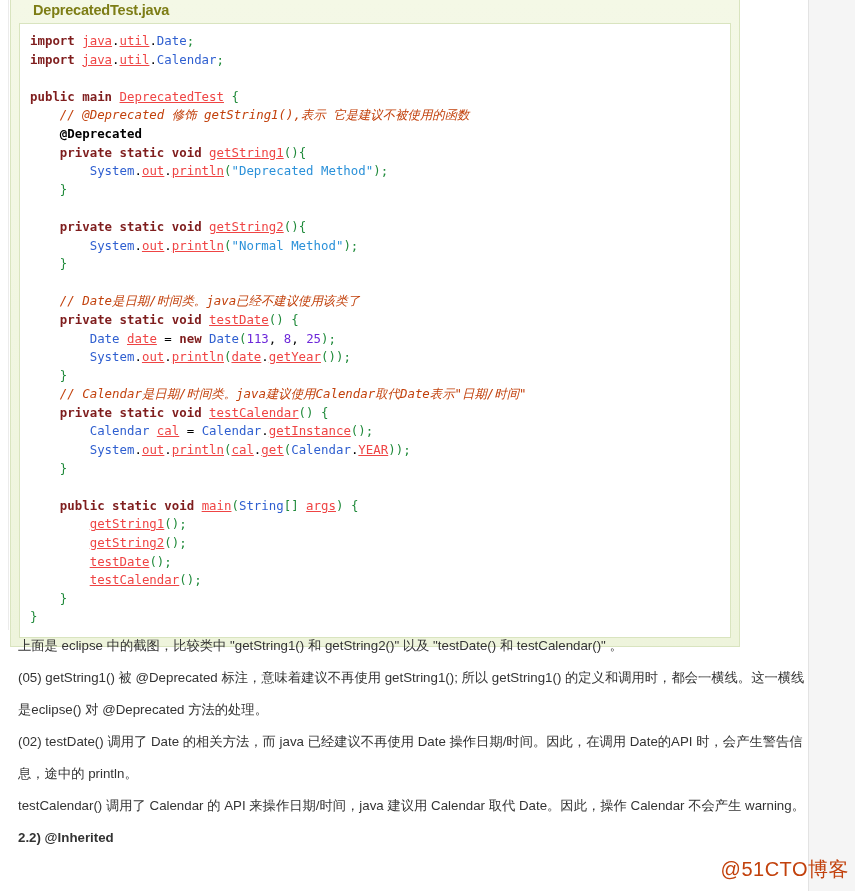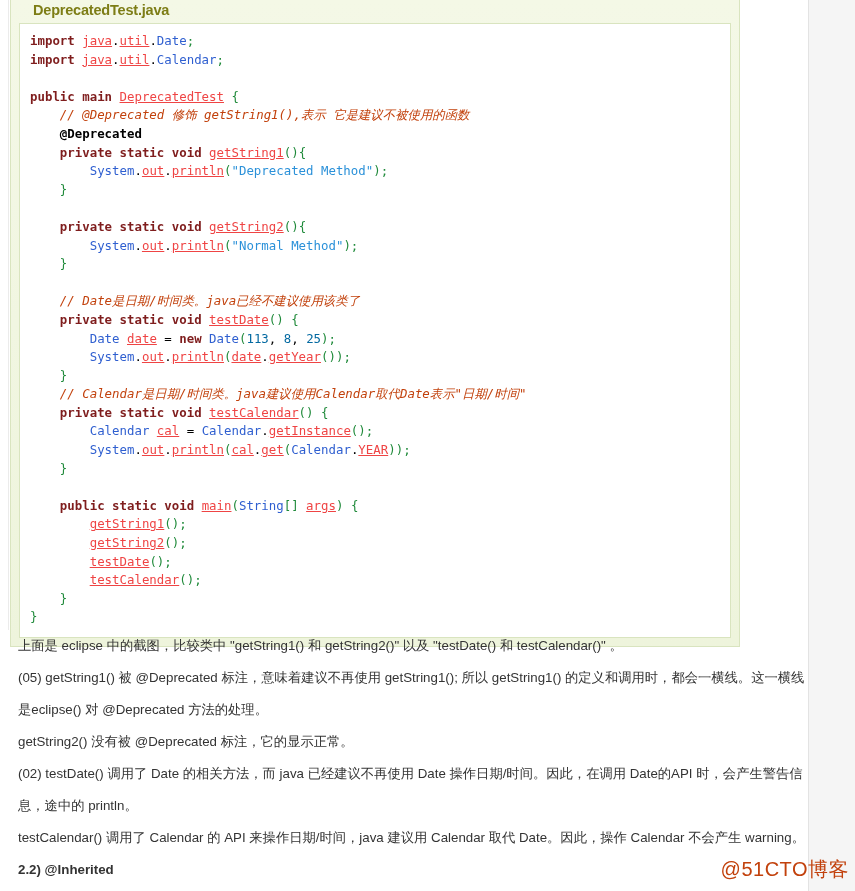--- a/index.html
+++ b/index.html
@@ -64,21 +64,21 @@
     line-height: 18.6px;
     color: #000000;
     white-space: pre;
     tab-size: 4;
   }
   
   .kw   { color: #7f1d1d; font-weight: bold; }
   .id   { color: #ef4444; text-decoration: underline; }
   .typ  { color: #2f5fd0; }
   .str  { color: #2b91d9; }
-  .num  { color: #0369a1; }
+  .num  { color: #6d28d9; }
   .pun  { color: #1f8a3a; }
   .cmt  { color: #c2410c; font-style: italic; }
   .ann  { color: #000000; font-weight: bold; }
   .plain{ color: #000000; }
 
   
   .prose {
     position: absolute;
     left: 10px; top: 630px;
     width: 790px;
@@ -148,21 +148,20 @@
         <span class="id">testCalendar</span><span class="pun">(</span><span class="pun">)</span><span class="pun">;</span>
     <span class="pun">}</span>
 <span class="pun">}</span></pre>
     </div>
   </div>
 
   <div class="prose" id="prose-host">
       <p>上面是 eclipse 中的截图，比较类中 "getString1() 和 getString2()" 以及 "testDate() 和 testCalendar()" 。</p>
       <p>(05) getString1() 被 @Deprecated 标注，意味着建议不再使用 getString1(); 所以 getString1() 的定义和调用时，都会一横线。这一横线</p>
       <p>是eclipse() 对 @Deprecated 方法的处理。</p>
-      <p>getString2() 没有被 @Deprecated 标注，它的显示正常。</p>
       <p>(02) testDate() 调用了 Date 的相关方法，而 java 已经建议不再使用 Date 操作日期/时间。因此，在调用 Date的API 时，会产生警告信</p>
       <p>息，途中的 println。</p>
       <p>testCalendar() 调用了 Calendar 的 API 来操作日期/时间，java 建议用 Calendar 取代 Date。因此，操作 Calendar 不会产生 warning。</p>
       <p class="bold">2.2) @Inherited</p>
     </div>
 
   <div class="watermark">@51CTO博客</div>
 
 </div>
 

